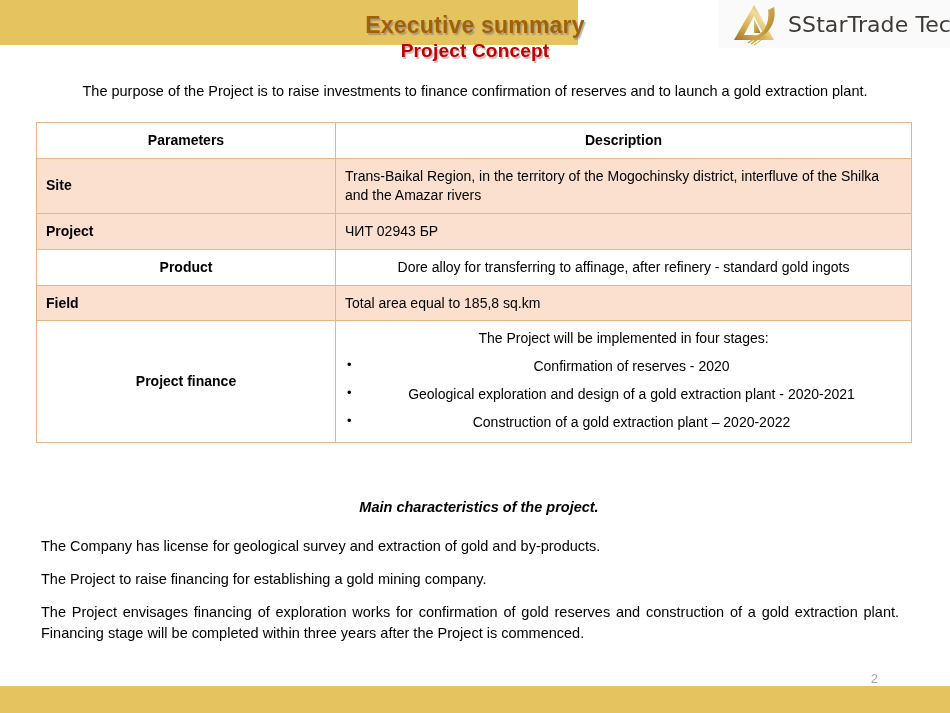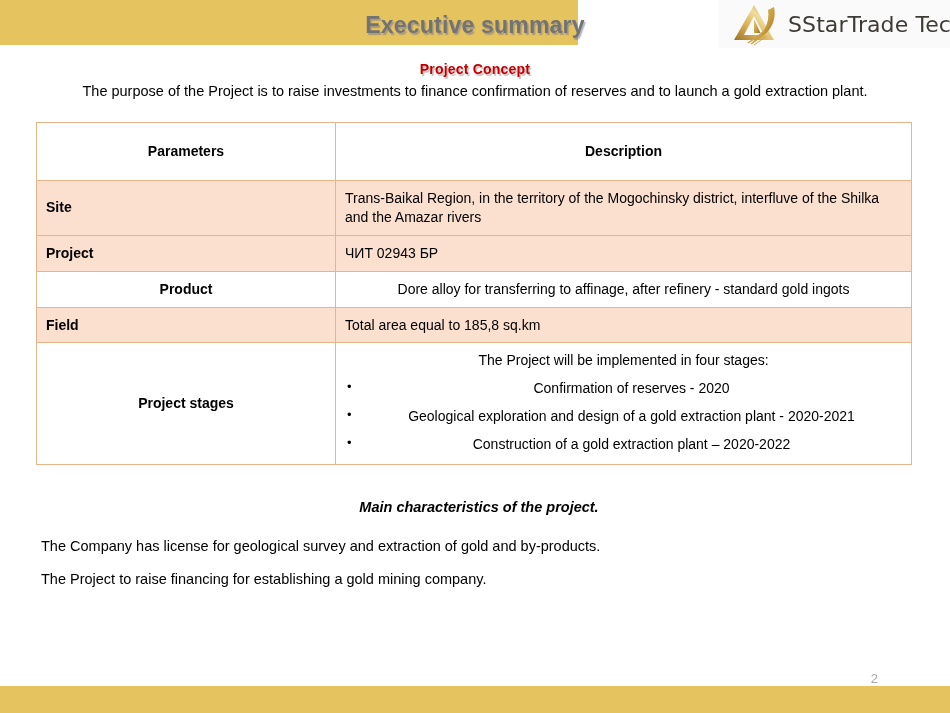--- a/index.html
+++ b/index.html
@@ -31,31 +31,31 @@
     height: 45px;
     background: #e5c35e;
   }
   #slide-title {
     position: absolute;
     left: 0; top: 12px;
     width: 950px;
     text-align: center;
     font-size: 23px;
     font-weight: bold;
-    color: #737373;
+    color: #a16207;
     letter-spacing: 0.2px;
     text-shadow: 1.5px 1.5px 1px rgba(120,120,150,0.55);
     z-index: 3;
   }
   #slide-subtitle {
     position: absolute;
-    left: 0; top: 61px;
-    width: 950px;
-    text-align: center;
-    font-size: 14px;
+    left: 0; top: 40px;
+    width: 950px;
+    text-align: center;
+    font-size: 19px;
     font-weight: bold;
     color: #c00000;
     letter-spacing: 0.2px;
     text-shadow: 1.5px 1.5px 1px rgba(160,130,130,0.55);
     z-index: 3;
   }
 
   
   #company-logo {
     position: absolute;
@@ -104,21 +104,21 @@
     border: 1px solid #e8b48a;
     vertical-align: middle;
     padding: 8px 9px;
     font-size: 14px;
     line-height: 1.35;
   }
   #concept-table th {
     text-align: center;
     font-weight: bold;
     background: #ffffff;
-    height: 58px;
+    height: 36px;
     font-size: 14px;
   }
   .col-param { width: 299px; }
   .col-desc  { width: 576px; }
   .cell-param {
     font-weight: bold;
     padding-left: 9px;
   }
   .row-shaded td { background: #fbe0d0; }
   .row-plain  td { background: #ffffff; text-align: center; }
@@ -241,34 +241,35 @@
     </tr>
     <tr class="row-plain">
       <td class="cell-param">Product</td>
       <td>Dore alloy for transferring to affinage, after refinery - standard gold ingots</td>
     </tr>
     <tr class="row-shaded">
       <td class="cell-param">Field</td>
       <td>Total area equal to 185,8 sq.km</td>
     </tr>
     <tr class="row-plain">
-      <td class="cell-param">Project stages</td>
+      <td class="cell-param">Project finance</td>
       <td>
         <p class="stage-intro">The Project will be implemented in four stages:</p>
         <ul class="stage-list">
           <li>Confirmation of reserves - 2020</li>
           <li>Geological exploration and design of a gold extraction plant - 2020-2021</li>
           <li>Construction of a gold extraction plant – 2020-2022</li>
         </ul>
       </td>
     </tr>
   </tbody>
 </table>
 
 <div id="main-characteristics-heading">Main characteristics of the project.</div>
 
 <div id="body-paragraphs">
   <p>The Company has license for geological survey and extraction of gold and by-products.</p>
   <p>The Project to raise financing for establishing a gold mining company.</p>
+  <p class="justified">The Project envisages financing of exploration works for confirmation of gold reserves and construction of a gold extraction plant. Financing stage will be completed within three years after the Project is commenced.</p>
 </div>
 
 <div id="page-number">2</div>
 <div id="footer-gold-bar"></div>
 
 </body></html>

